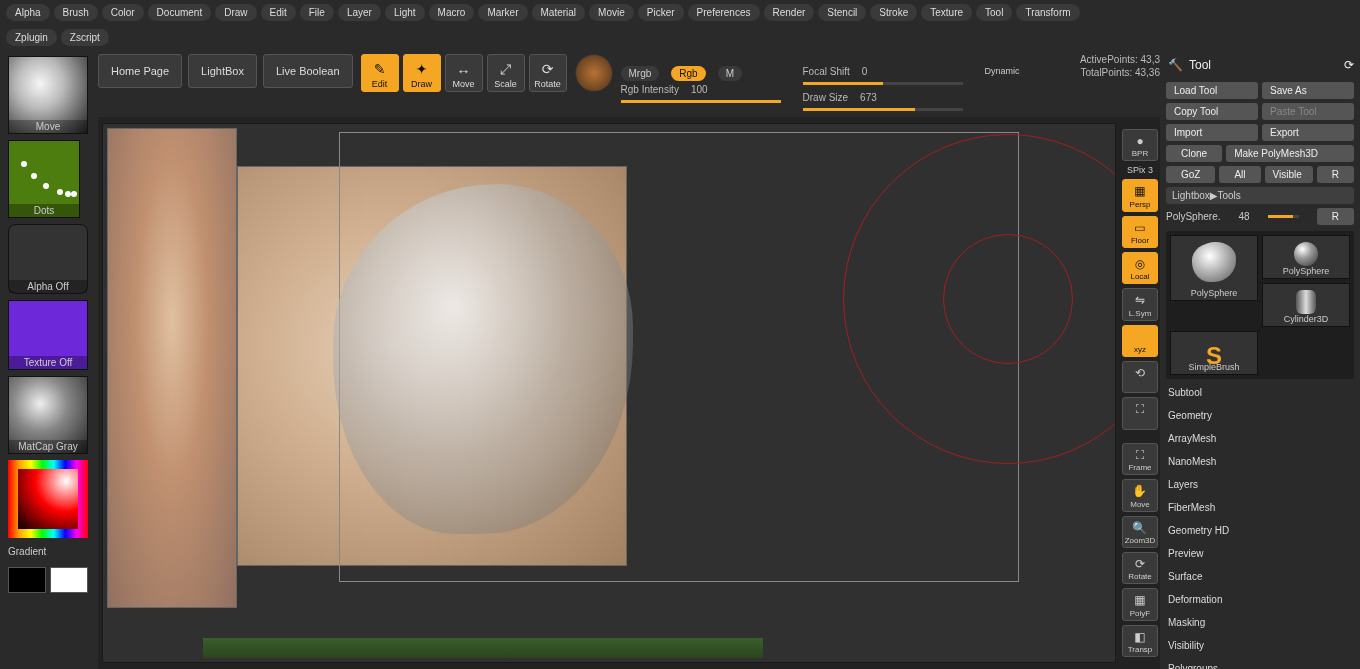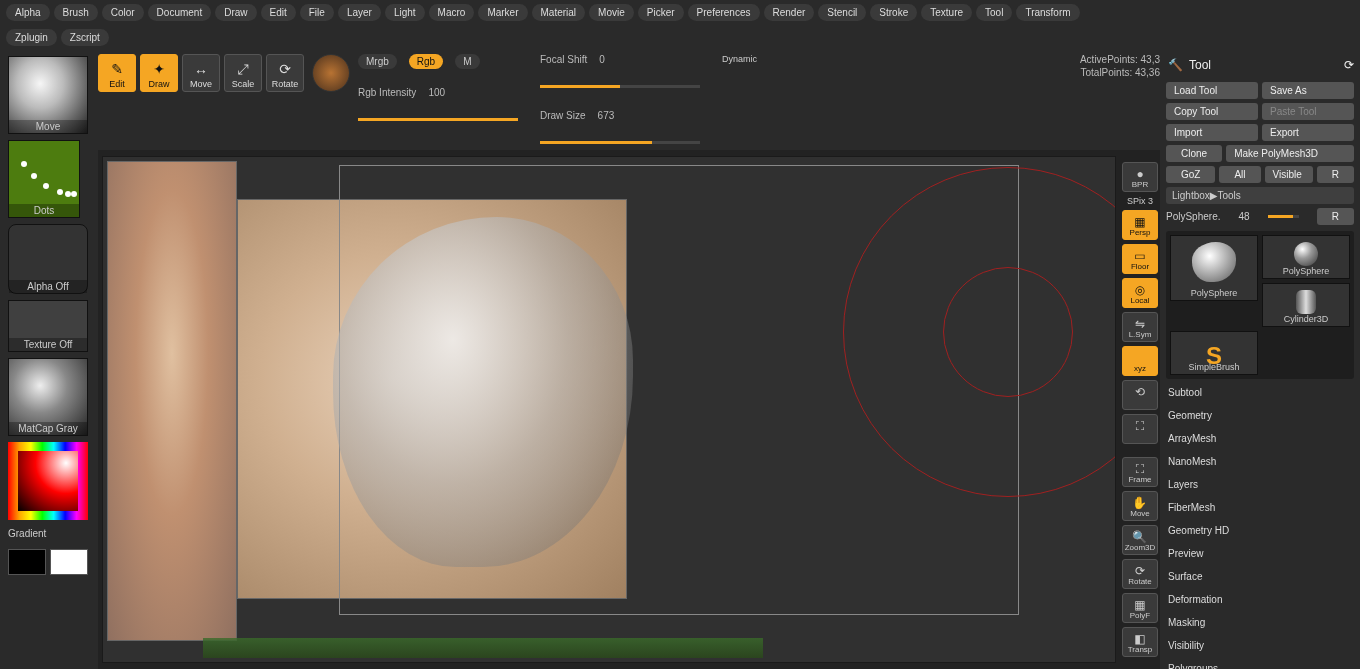--- a/index.html
+++ b/index.html
@@ -16,39 +16,39 @@
   .left-col { width: 98px; padding: 6px 8px; display: flex; flex-direction: column; gap: 6px; }
   .home-row { display: flex; gap: 6px; margin-bottom: 4px; }
   .home-btn { background: #3a3a3a; border: 1px solid #555; border-radius: 3px; padding: 10px 12px; font-size: 11px; color: #ddd; text-align: center; cursor: pointer; }
   .tool-thumb { background: #1f1f1f; border: 1px solid #111; position: relative; }
   .tool-thumb .cap { position: absolute; bottom: 0; left: 0; right: 0; text-align: center; font-size: 10px; background: rgba(0,0,0,0.3); padding: 1px 0; color: #ccc; }
   .thumb-move { width: 80px; height: 78px; background: radial-gradient(ellipse at 40% 35%, #f6f6f6 0%, #bbb 35%, #666 70%, #222 100%); }
   .thumb-dots { width: 72px; height: 78px; background: #4d7c0f; }
   .dots-curve { position: absolute; left: 8px; top: 14px; width: 64px; height: 50px; }
   .dots-curve span { position: absolute; width: 6px; height: 6px; background: #fff; border-radius: 50%; }
   .thumb-alpha { width: 80px; height: 70px; background: #333; border-radius: 8px; }
-  .thumb-tex { width: 80px; height: 52px; background: #404040; }
+  .thumb-tex { width: 80px; height: 70px; background: #6d28d9; }
   .thumb-mat { width: 80px; height: 78px; background: radial-gradient(circle at 40% 35%, #eee 0%, #888 40%, #222 100%); }
   .color-picker { width: 80px; height: 78px; position: relative; background: linear-gradient(to right, red, orange, yellow, lime, cyan, blue, magenta, red); }
   .color-picker .inner { position: absolute; inset: 12% 12% 12% 12%; background: radial-gradient(circle at 80% 20%, #fff, red 45%, #000 100%); }
   .grad-label { font-size: 10px; color: #ccc; margin-top:2px; }
   .swatches { display: flex; gap: 4px; margin-top: 4px; }
   .sw { width: 38px; height: 26px; border: 1px solid #555; }
   .sw.black { background: #000; } .sw.white { background: #fff; }
 
   
   .center-col { flex: 1; display: flex; flex-direction: column; min-width: 0; }
   .toolbar { display: flex; align-items: flex-start; gap: 8px; padding: 4px 0 6px 0; }
   .big-btn-grp { display:flex; gap:4px; }
   .big-btn { width:38px; height:38px; background: #3a3a3a; border:1px solid #555; border-radius:3px; display:flex; flex-direction:column; align-items:center; justify-content:flex-end; font-size:9px; color:#ddd; padding-bottom:2px; cursor:pointer; position:relative; }
   .big-btn.active { background: #f5a623; color:#111; border-color:#f5a623; }
   .big-btn .ico { position:absolute; top:6px; font-size:14px; }
   .bp-icon { width:38px; height:38px; background: radial-gradient(circle at 50% 50%, #b87333 0%, #6b4423 70%); border-radius:50%; border:1px solid #333; }
   .sliders { display:flex; gap:22px; }
-  .sl-col { display:flex; flex-direction:column; gap:18px; font-size:10px; color:#bbb; }
+  .sl-col { display:flex; flex-direction:column; gap:3px; font-size:10px; color:#bbb;margin-top:12px; }
   .sl-row { display:flex; gap:12px; align-items:center; }
   .pill { background:#3a3a3a; border-radius:8px; padding:2px 8px; font-size:10px; color:#ccc; display:inline-block; }
   .pill.active { background:#f5a623; color:#111; }
   .pill.dim { color:#666; }
   .slider-track { width:160px; height:3px; background:#444; position:relative; margin-top:2px; }
   .slider-track .fill { position:absolute; left:0; top:0; height:100%; background:#f5a623; }
   .stats { font-size:10px; color:#bbb; margin-left:auto; display:flex; flex-direction:column; gap:2px; text-align:right; }
   .dyn-label { font-size:9px; color:#ccc; text-align:right; margin-bottom:2px; }
 
   
@@ -152,20 +152,25 @@
       </div>
     <div class="grad-label">Gradient</div>
     <div class="swatches">
       <div class="sw black"></div>
       <div class="sw white"></div>
     </div>
   </div>
 
   <div class="center-col">
     <div class="toolbar">
+      <div class="home-row">
+        <div class="home-btn">Home Page</div>
+        <div class="home-btn">LightBox</div>
+        <div class="home-btn">Live Boolean</div>
+      </div>
       <div class="big-btn-grp">
         <div class="big-btn active">
             <span class="ico">✎</span>
             <span>Edit</span>
           </div>
         <div class="big-btn active">
             <span class="ico">✦</span>
             <span>Draw</span>
           </div>
         <div class="big-btn">

